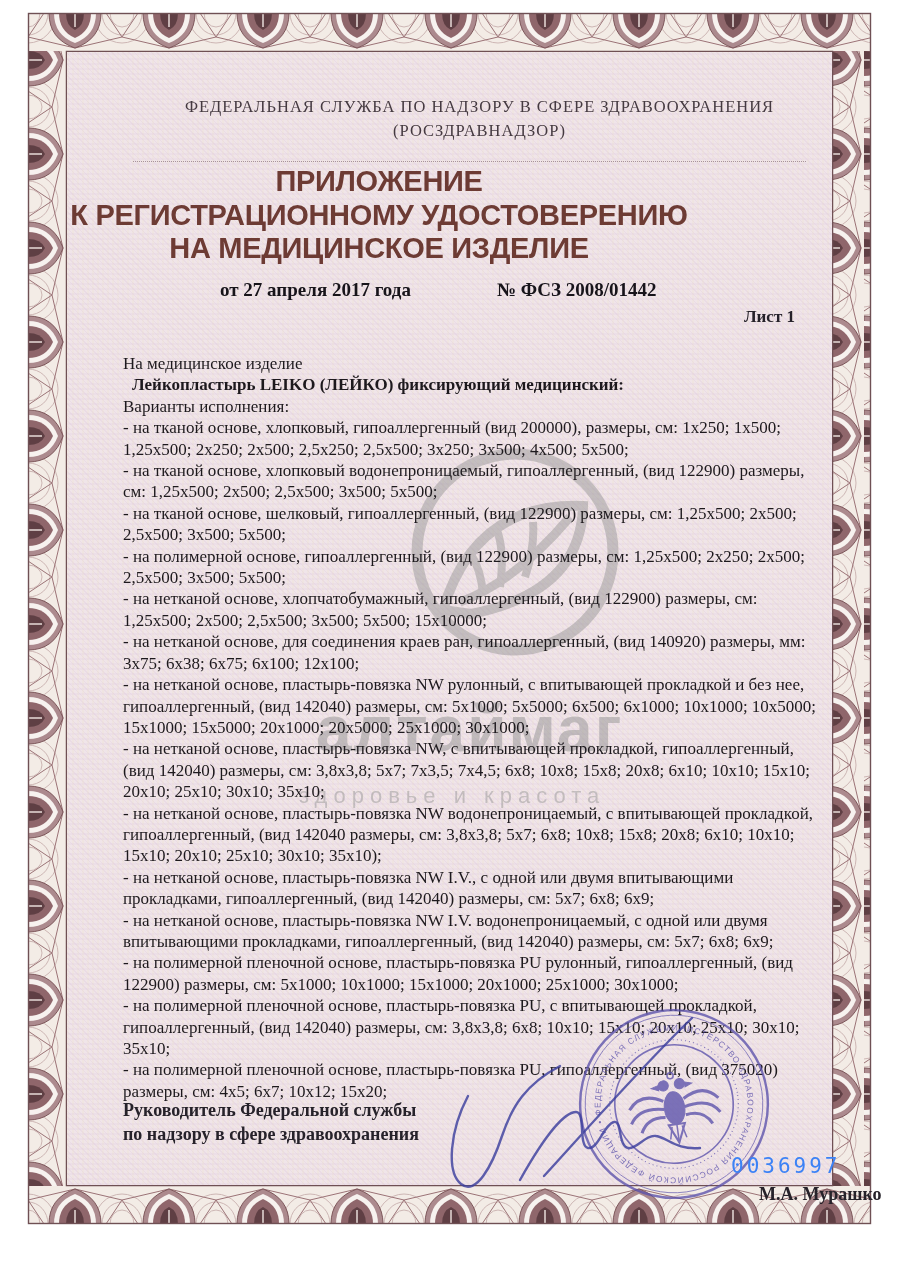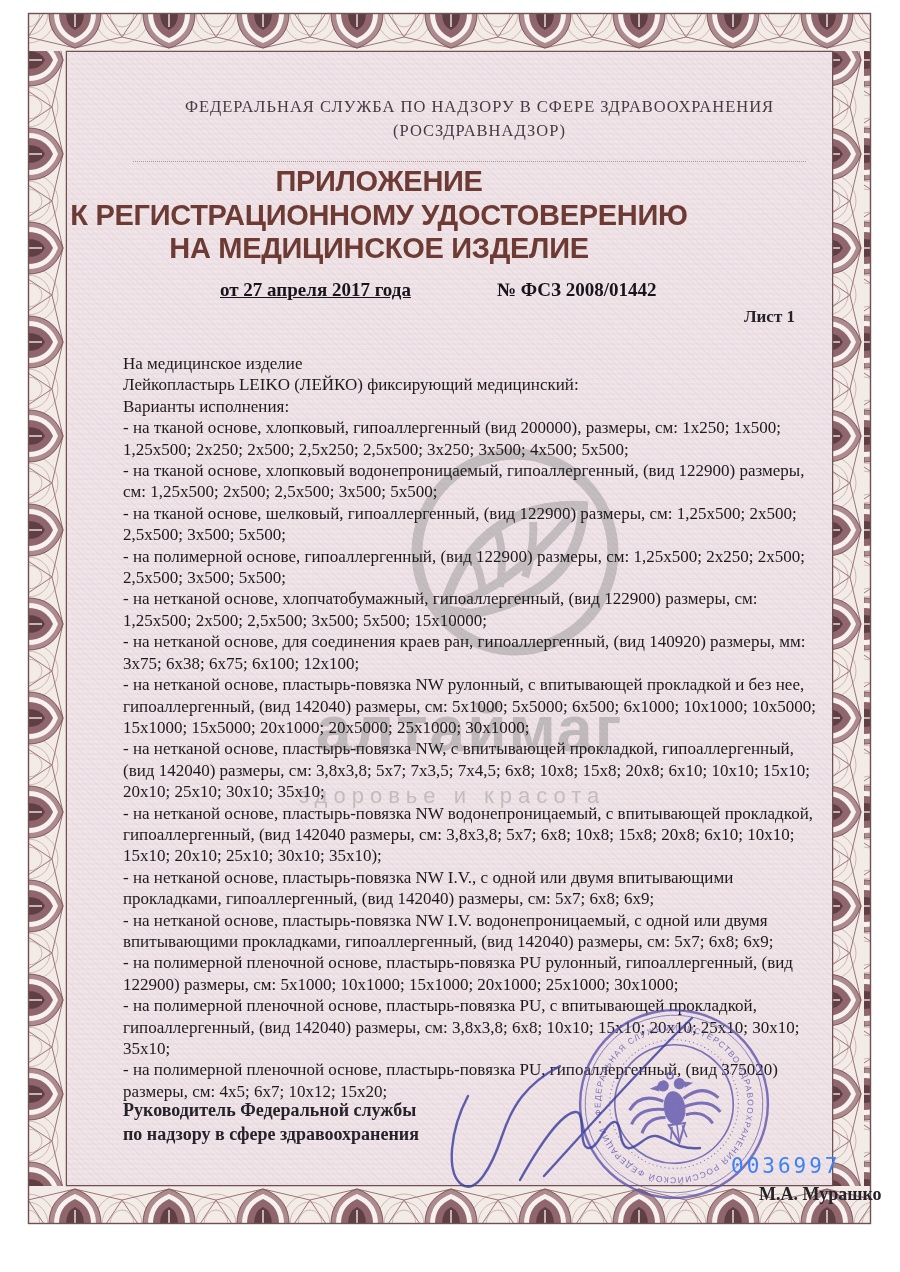--- a/index.html
+++ b/index.html
@@ -18,25 +18,25 @@
   .wm-tag{position:absolute;left:299px;top:783px;font-family:"Liberation Sans",sans-serif;
     font-size:22px;color:#8f8f8f;opacity:.45;letter-spacing:6px;}
   .txt{position:absolute;z-index:3;color:#26222a;}
   .agency{left:67px;width:825px;text-align:center;font-size:16.5px;letter-spacing:1px;color:#453a41;}
   .agency1{top:97px;} .agency2{top:121px;}
   .divider{position:absolute;z-index:3;left:133px;top:161px;width:673px;border-top:1px dotted #a8949a;}
   .title{left:67px;width:624px;text-align:center;font-family:"Liberation Sans",sans-serif;
     font-weight:bold;color:#6d3b34;font-size:29px;letter-spacing:-0.3px;line-height:33px;}
   .title1{top:165px;} .title2{top:199px;} .title3{top:232px;}
   .meta{font-weight:bold;font-size:19px;color:#17141a;}
-  .date{left:220px;top:279px;text-decoration:underline;}
+  .date{left:220px;top:279px;}
   .regnum{left:497px;top:279px;}
   .sheet{left:700px;top:307px;width:95px;text-align:right;font-weight:bold;font-size:17px;}
   .body{left:123px;top:353px;width:700px;font-size:17px;line-height:21.4px;color:#1d191d;}
-  .body .b{font-weight:normal;}
+  .body .b{font-weight:bold;margin-left:9px;}
   .sig1{left:123px;top:1098px;font-weight:bold;font-size:18px;line-height:24px;}
   .signame{left:712px;top:1184px;font-weight:bold;font-size:18px;margin-left:47px;}
   .serial{left:731px;top:1154px;font-family:"DejaVu Sans Mono",monospace;
     font-size:21px;letter-spacing:3px;color:#3b82f6;z-index:6;}
   .stamp-svg{position:absolute;left:574px;top:1004px;z-index:4;}
   .sign-svg{position:absolute;left:0;top:0;z-index:5;pointer-events:none;}
 </style>
 </head>
 <body>
 

